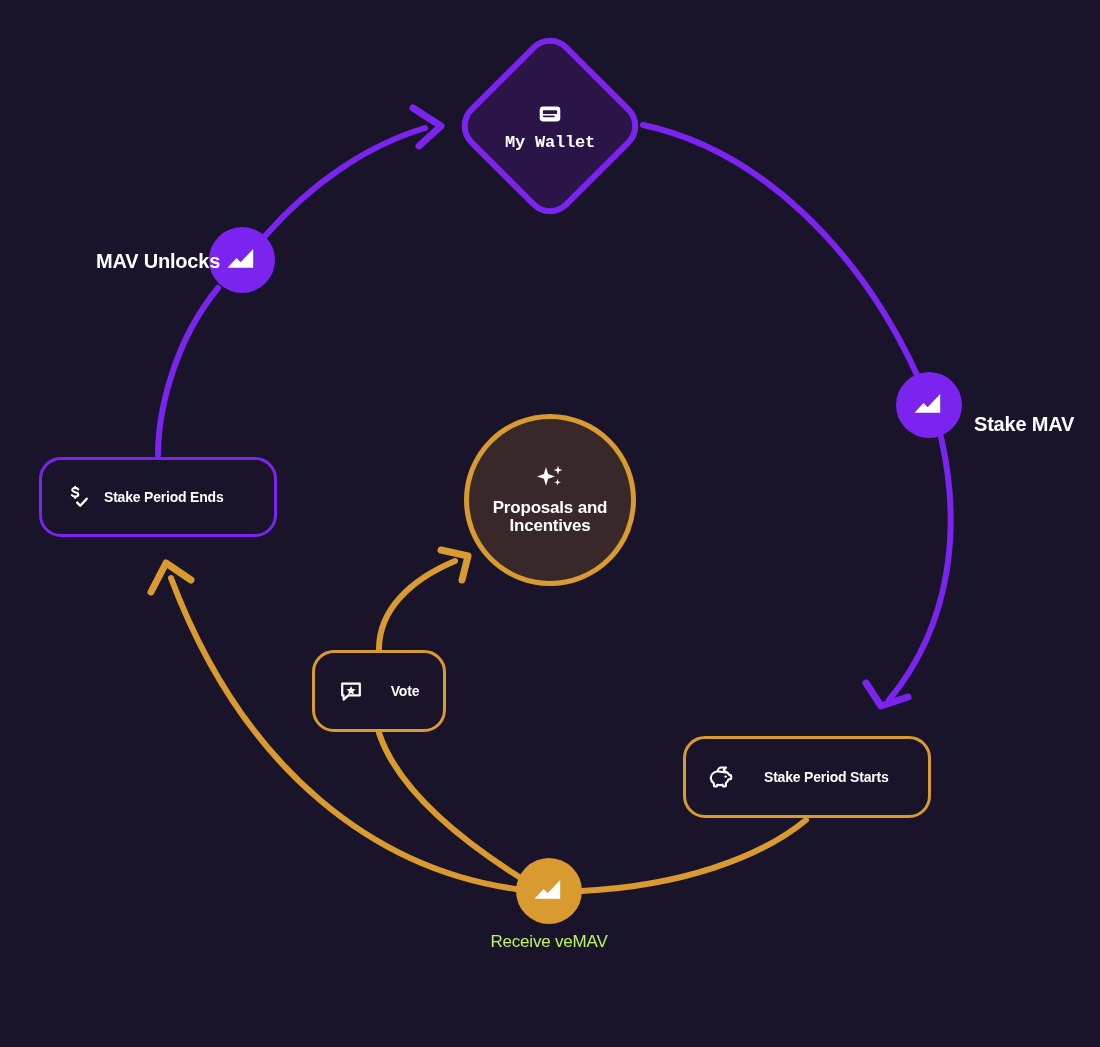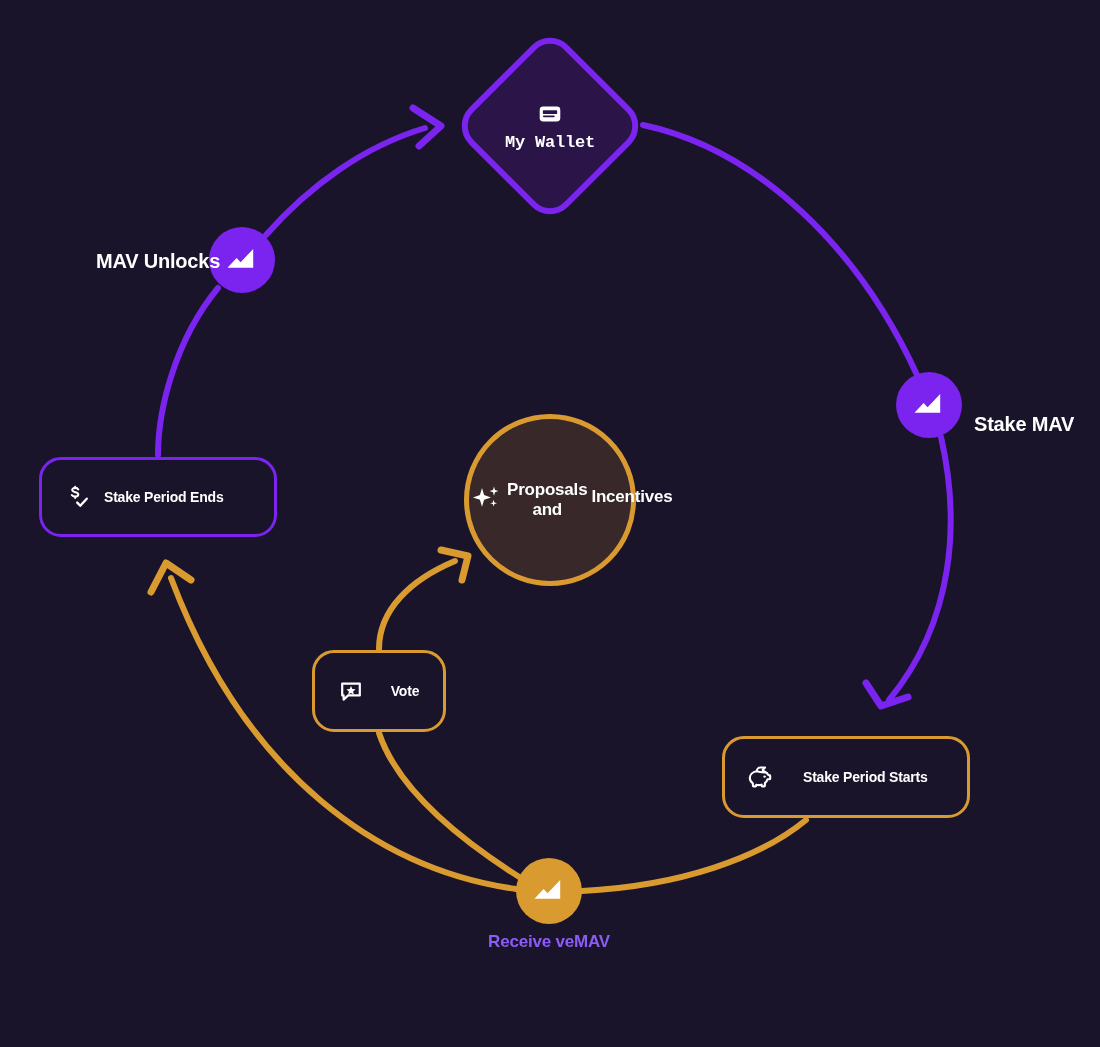--- a/index.html
+++ b/index.html
@@ -65,23 +65,23 @@
   }
 
   
   .circle-wrap {
     left: 464px; top: 414px;
     width: 172px; height: 172px;
     border-radius: 50%;
     background: #38282a;
     border: 5px solid #d99a30;
     display: flex;
-    flex-direction: row;
-    align-items: center;
-    justify-content: space-between;
+    flex-direction: column;
+    align-items: center;
+    justify-content: center;
     gap: 4px;
   }
   .circle-wrap .lbl-text {
     color: #ffffff;
     font-size: 17px;
     font-weight: bold;
     line-height: 1.2;
     text-align: center;
     letter-spacing: -0.2px;
   }
@@ -100,21 +100,21 @@
     color: #ffffff;
     font-size: 14px;
     font-weight: bold;
     white-space: nowrap;
     letter-spacing: -0.2px;
   }
   .pill.purple { border: 3px solid #7b24f0; }
   .pill.gold   { border: 3px solid #d99a30; gap: 28px; }
 
   #node-stake-period-ends { left: 39px;  top: 457px; width: 238px; height: 80px; }
-  #node-stake-period-starts { left: 722px; top: 736px; width: 248px; height: 82px; }
+  #node-stake-period-starts { left: 683px; top: 736px; width: 248px; height: 82px; }
   #node-vote { left: 312px; top: 650px; width: 134px; height: 82px; justify-content: center; }
 
   
   .badge {
     border-radius: 50%;
     display: flex;
     align-items: center;
     justify-content: center;
   }
   .badge.purple { background: #7b24f0; }
@@ -137,23 +137,23 @@
 
   
   #caption-receive-vemav {
     position: absolute;
     left: 349px; top: 932px;
     width: 400px;
     text-align: center;
   }
   #caption-receive-vemav .cap-title {
     display: block;
-    color: #8b5cf6;
-    font-size: 17px;
-    font-weight: bold;
+    color: #bef264;
+    font-size: 17px;
+    font-weight: normal;
     letter-spacing: -0.2px;
     margin-bottom: 4px;
   }
   #caption-receive-vemav .cap-line {
     display: block;
     color: #f0eef5;
     font-size: 17px;
     line-height: 1.35;
     letter-spacing: -0.2px;
   }

